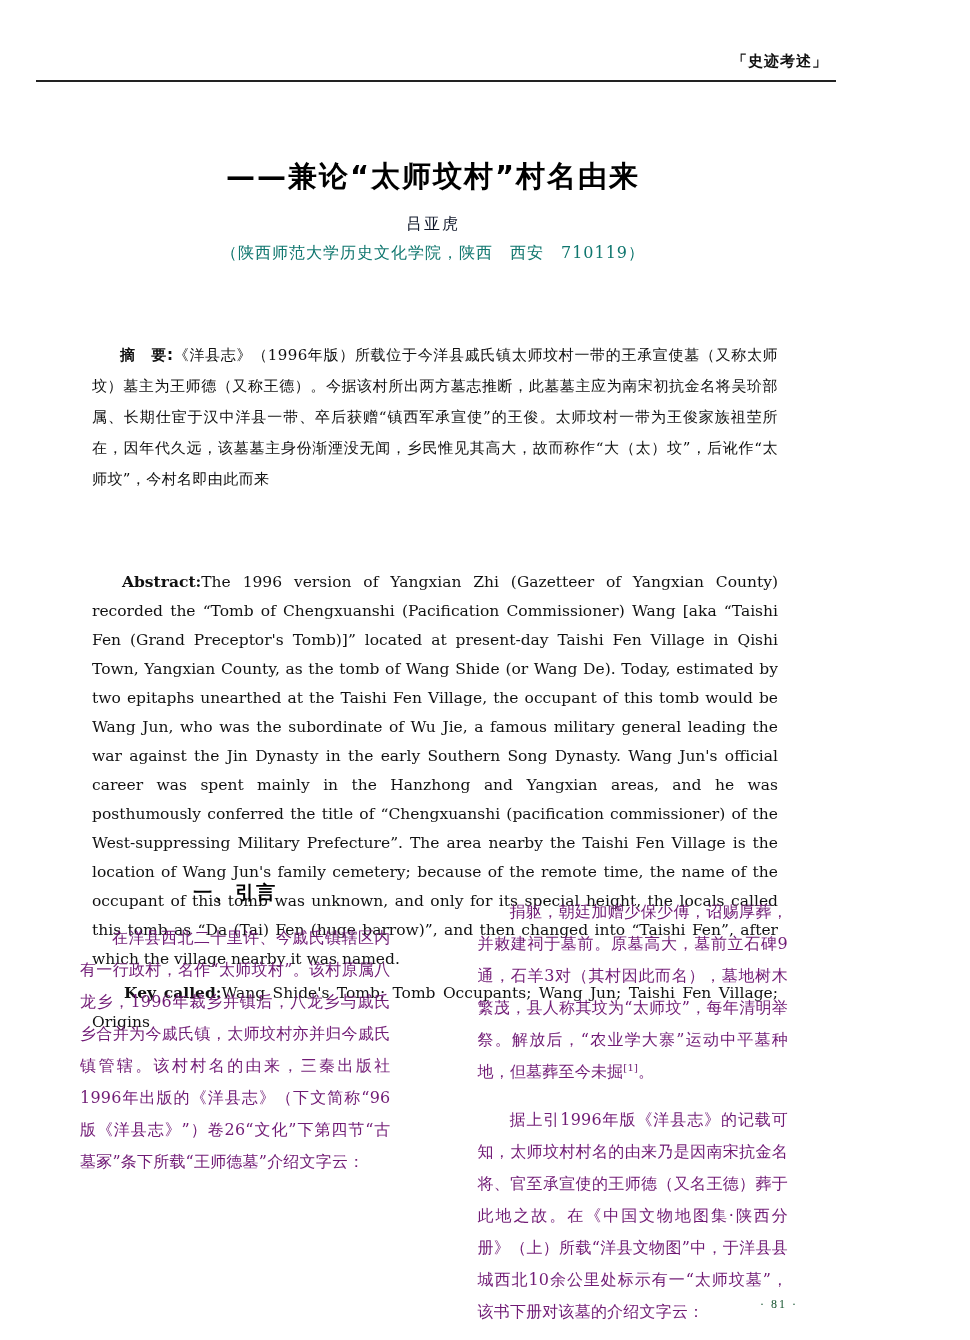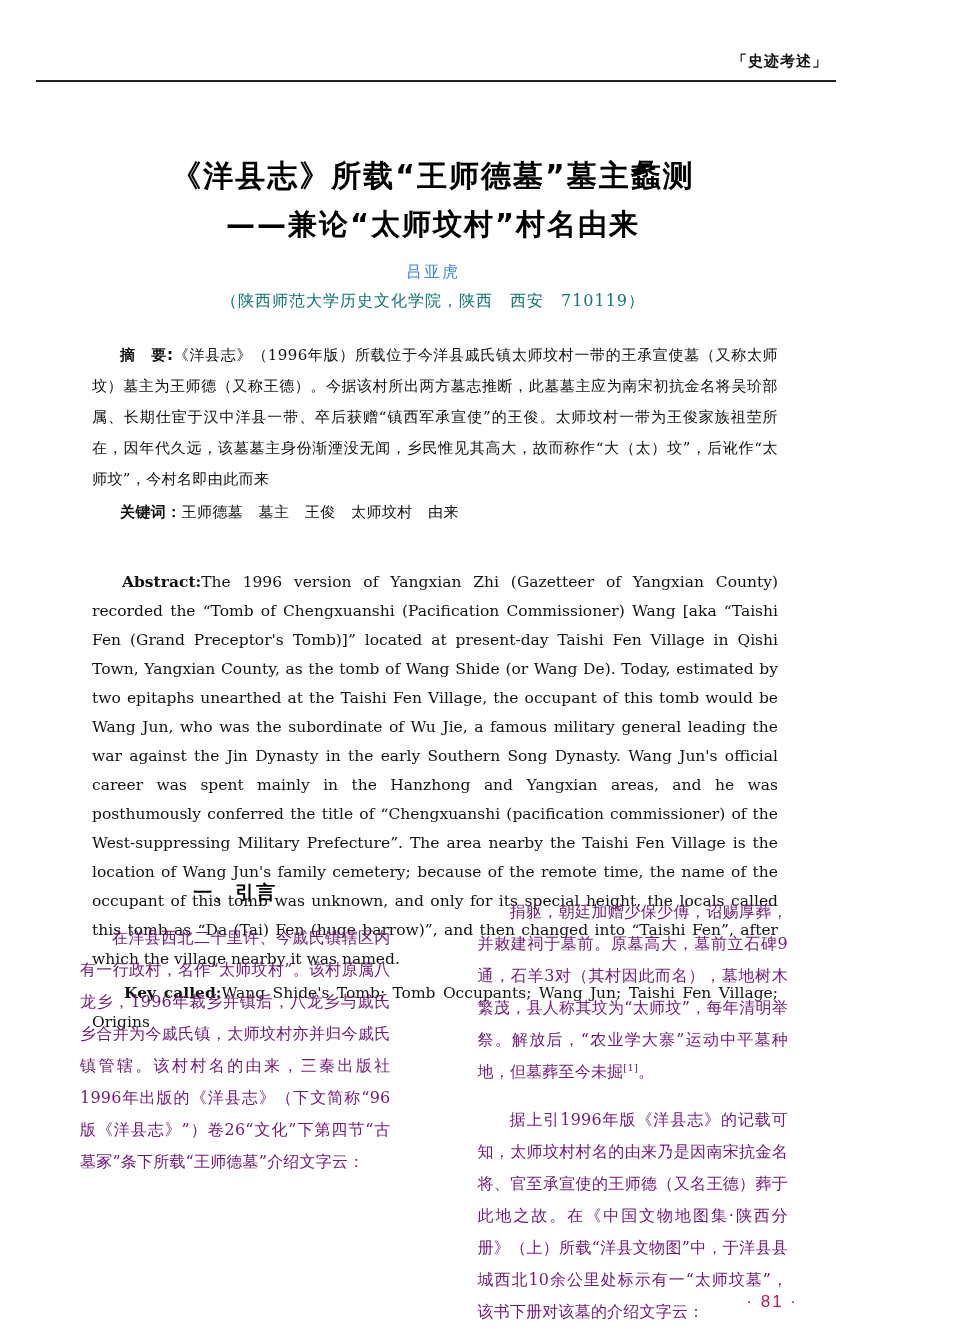--- a/index.html
+++ b/index.html
@@ -62,21 +62,21 @@
     letter-spacing: 2px;
     color: #000;
   }
   .title-line2 { font-size: 29px; }
 
   .author {
     margin-top: 14px;
     font-family: "DejaVu Serif", "Liberation Serif", serif;
     font-size: 16px;
     letter-spacing: 2px;
-    color: #3b82f6;
+    color: #0f172a;
   }
   .affiliation {
     margin-top: 8px;
     font-family: "DejaVu Serif", "Liberation Serif", serif;
     font-size: 16px;
     letter-spacing: 1px;
     color: #0f766e;
   }
 
   
@@ -173,44 +173,42 @@
     font-size: 10px;
     vertical-align: super;
     line-height: 0;
   }
 
   
   .folio {
     position: absolute;
     right: 68px;
     bottom: 28px;
-    font-family: Liberation Sans, sans-serif;
-    font-size: 17px;
-    letter-spacing: 2px;
-    color: #be185d;
+    font-family: Liberation Serif, serif;
+    font-size: 12px;
+    letter-spacing: 2px;
+    color: #14532d;
   }
 </style>
 </head>
 <body>
 
 <div class="page">
 
   <div class="runhead">「史迹考述」</div>
   <div class="rule-top"></div>
 
   <div class="title-block">
-    <div class="title-line1">《洋县志》所载“王师德墓”墓主蠡测</div>
     <div class="title-line2">——兼论“太师坟村”村名由来</div>
     <div class="author">吕亚虎</div>
     <div class="affiliation">（陕西师范大学历史文化学院，陕西　西安　710119）</div>
   </div>
 
   <div class="abs-zh">
     <div class="abs-zh-body"><span class="lead">摘　要:</span><span>《洋县志》（1996年版）所载位于今洋县戚氏镇太师坟村一带的王承宣使墓（又称太师坟）墓主为王师德（又称王德）。今据该村所出两方墓志推断，此墓墓主应为南宋初抗金名将吴玠部属、长期仕宦于汉中洋县一带、卒后获赠“镇西军承宣使”的王俊。太师坟村一带为王俊家族祖茔所在，因年代久远，该墓墓主身份渐湮没无闻，乡民惟见其高大，故而称作“大（太）坟”，后讹作“太师坟”，今村名即由此而来</span></div>
-    <div class="kw-zh"><span class="lead">关键词：</span><span>王师德墓　墓主　王俊　太师坟村　由来</span></div>
   </div>
 
   <div class="abs-en">
     <div class="abs-en-body"><span class="lead">Abstract:</span><span>The 1996 version of Yangxian Zhi (Gazetteer of Yangxian County) recorded the “Tomb of Chengxuanshi (Pacification Commissioner) Wang [aka “Taishi Fen (Grand Preceptor's Tomb)]” located at present-day Taishi Fen Village in Qishi Town, Yangxian County, as the tomb of Wang Shide (or Wang De). Today, estimated by two epitaphs unearthed at the Taishi Fen Village, the occupant of this tomb would be Wang Jun, who was the subordinate of Wu Jie, a famous military general leading the war against the Jin Dynasty in the early Southern Song Dynasty. Wang Jun's official career was spent mainly in the Hanzhong and Yangxian areas, and he was posthumously conferred the title of “Chengxuanshi (pacification commissioner) of the West-suppressing Military Prefecture”. The area nearby the Taishi Fen Village is the location of Wang Jun's family cemetery; because of the remote time, the name of the occupant of this tomb was unknown, and only for its special height, the locals called this tomb as “Da (Tai) Fen (huge barrow)”, and then changed into “Taishi Fen”, after which the village nearby it was named.</span></div>
     <div class="kw-en"><span class="lead">Key called:</span><span>Wang Shide's Tomb; Tomb Occupants; Wang Jun; Taishi Fen Village; Origins</span></div>
   </div>
 
   <div class="body-cols">
 
     <div class="col">

